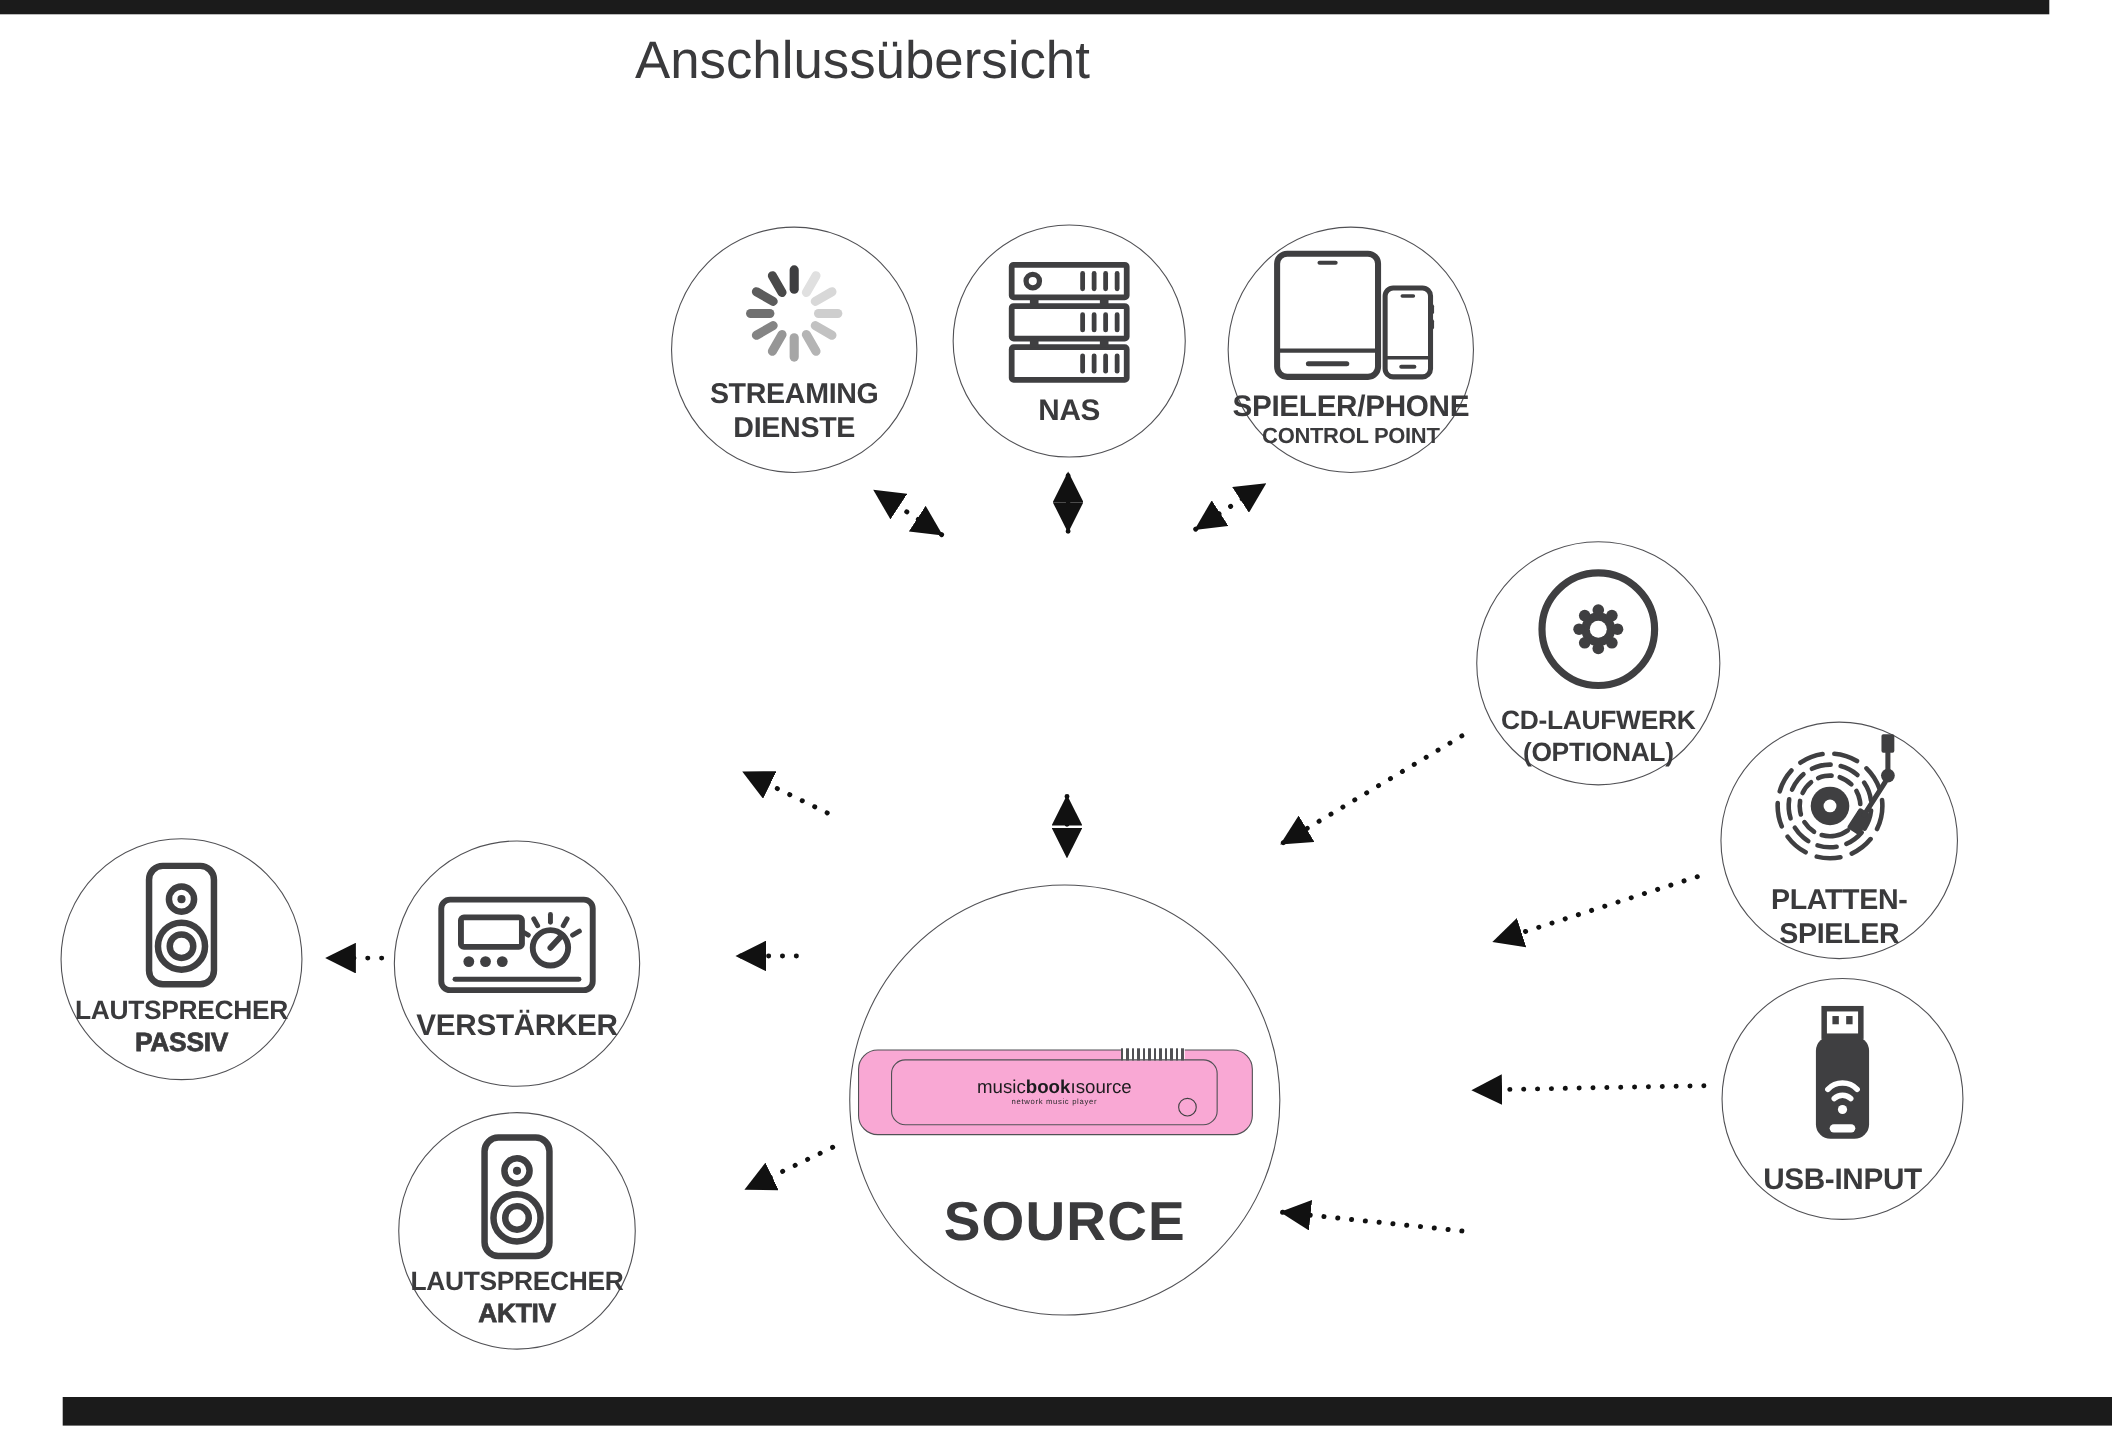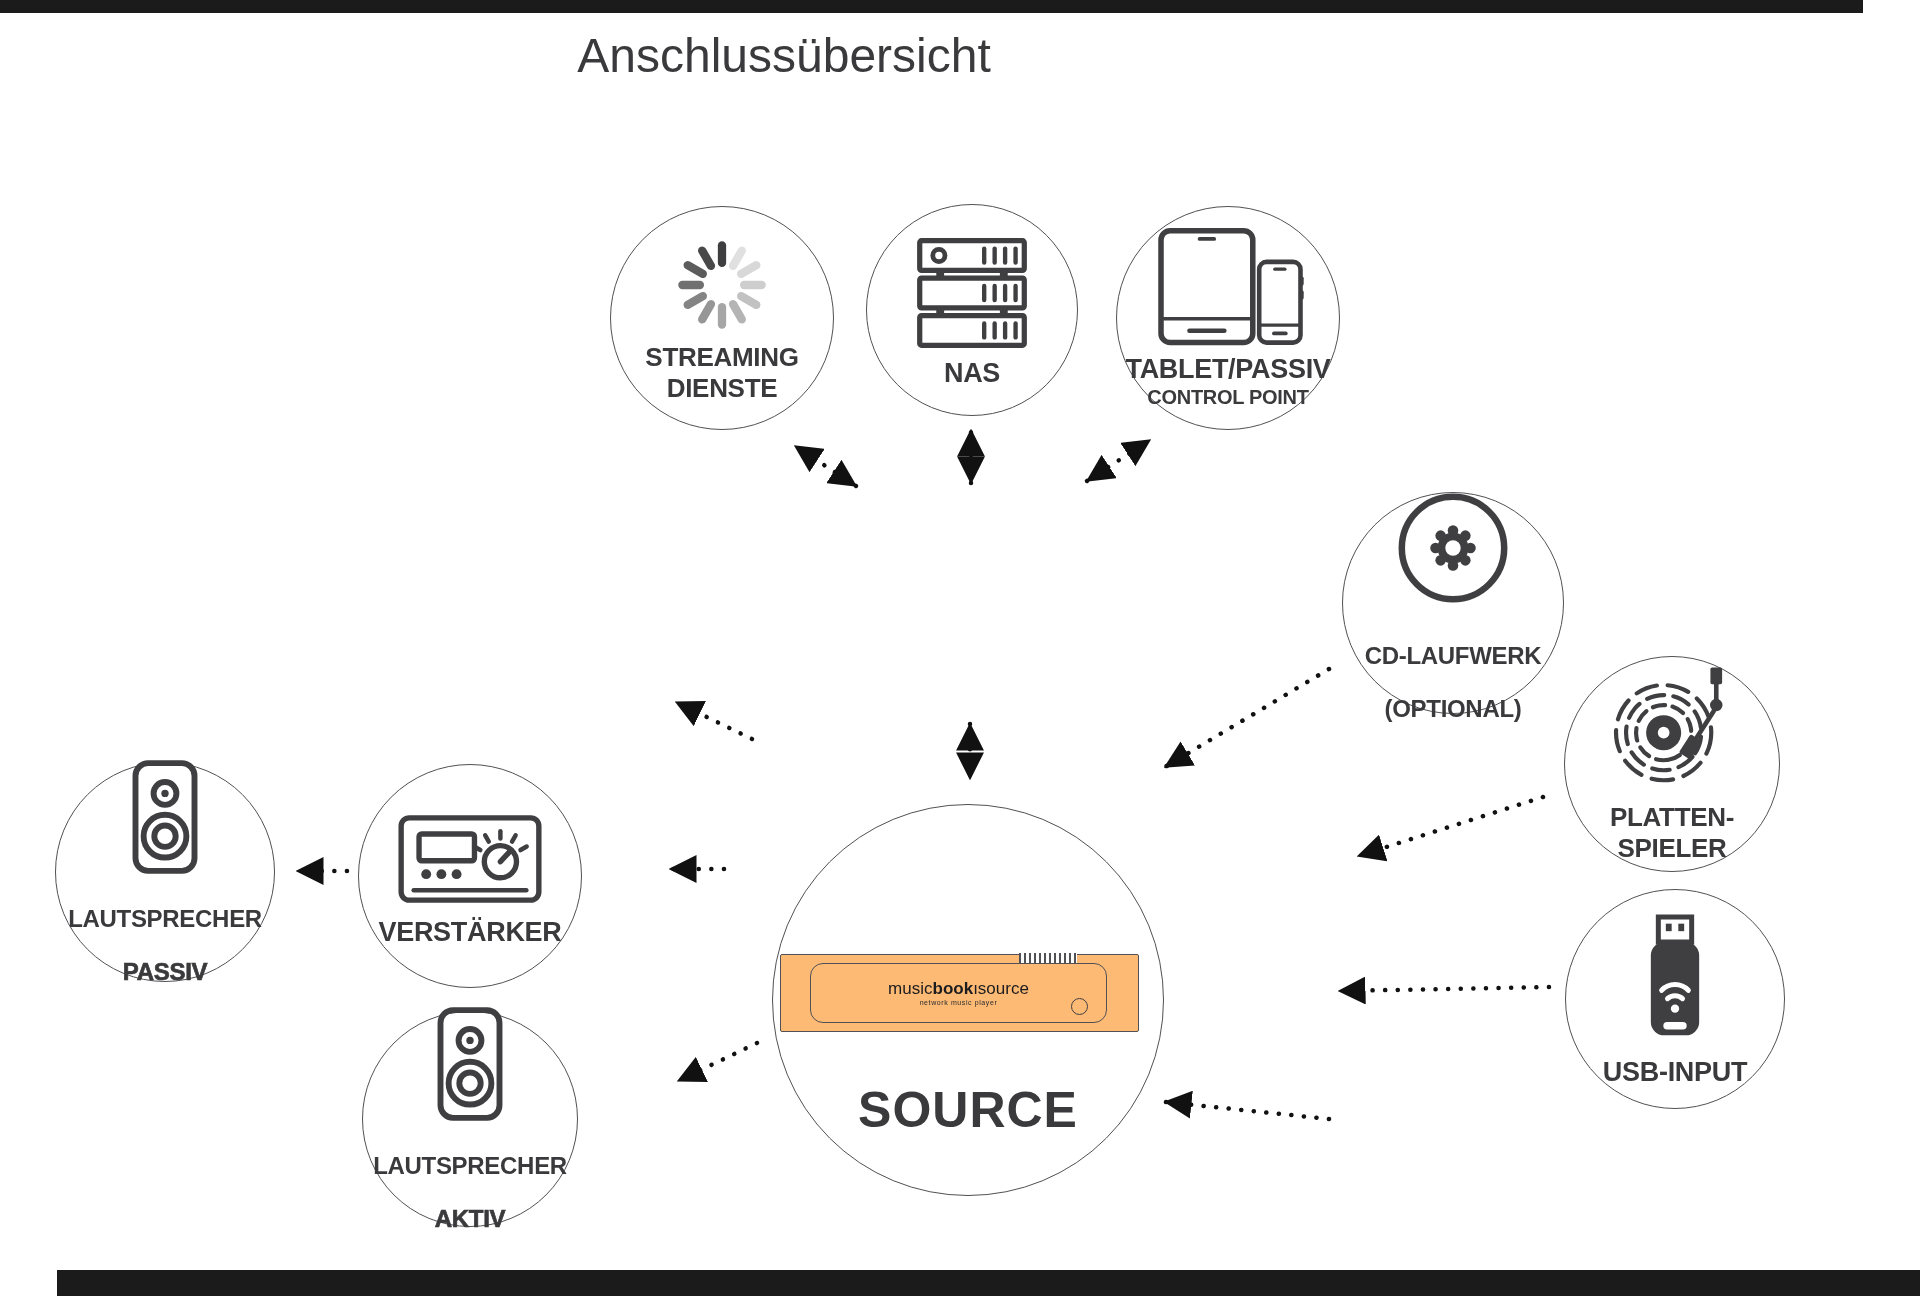--- a/index.html
+++ b/index.html
@@ -10,29 +10,29 @@
   #bottombar{left:57px;top:1270px;width:1863px;height:26px;}
   #title{position:absolute;left:784px;top:28px;transform:translateX(-50%);
          font-size:48px;font-weight:400;color:#3a3a3c;white-space:nowrap;}
   .node{position:absolute;border:1.5px solid #515155;border-radius:50%;background:#fff;
         box-sizing:border-box;display:flex;flex-direction:column;align-items:center;
         justify-content:center;z-index:1;}
   .node svg{flex:0 0 auto;margin-bottom:4px;}
   .lbl{font-weight:700;color:#3a3a3c;text-align:center;font-size:26px;line-height:31px;
        letter-spacing:-0.3px;white-space:nowrap;}
   .lbl.big{font-size:27px;}
-  .lbl.mid{font-size:24px;line-height:29px;margin-top:24px;}
+  .lbl.mid{font-size:24px;line-height:29px;}
   .lbl.small{font-size:20px;line-height:25px;text-align:center;}
   .heavy{-webkit-text-stroke:0.7px #3a3a3c;}
   #arrows{position:absolute;left:0;top:0;z-index:5;pointer-events:none;}
   .conn{stroke:#111111;stroke-width:4.5;stroke-linecap:round;stroke-dasharray:0.1 12.5;fill:none;}
   
   #node-source{justify-content:flex-start;}
   .device{position:absolute;left:7px;top:149px;width:359px;height:78px;border:1.5px solid #515155;
-          border-radius:2px;background:#fdba74;box-sizing:border-box;}
+          border-radius:18px;background:#f9a8d4;box-sizing:border-box;}
   .grille{position:absolute;left:238px;top:-2px;width:58px;height:11px;
           background:repeating-linear-gradient(90deg,#515155 0 2px,#ffffff 2px 5px);}
   .panel{position:absolute;left:29px;top:8px;width:297px;height:60px;border:1.5px solid #515155;
          border-radius:13px;box-sizing:border-box;display:flex;flex-direction:column;
          align-items:center;justify-content:center;}
   .brand{font-size:17px;line-height:18px;color:#1c1c1e;letter-spacing:0;}
   .brand b{font-weight:700;}
   .subtitle{font-size:7px;letter-spacing:0.6px;color:#2a2a2c;margin-top:1px;}
   .knob{position:absolute;right:18px;top:34px;width:15px;height:15px;border:1.5px solid #3f3f41;
         border-radius:50%;}
@@ -112,21 +112,21 @@
         <rect x="119" y="39" width="45" height="88" rx="8" stroke-width="5"></rect>
         <line x1="136" y1="47" x2="147" y2="47" stroke-width="3.5" stroke-linecap="round"></line>
         <line x1="120" y1="108" x2="163" y2="108" stroke-width="3.5"></line>
         <line x1="135" y1="117" x2="148" y2="117" stroke-width="4" stroke-linecap="round"></line>
       </g>
       <g fill="#3f3f41">
         <rect x="163.5" y="55" width="4" height="10" rx="2"></rect>
         <rect x="163.5" y="70" width="4" height="10" rx="2"></rect>
       </g>
     </svg>
-    <div class="lbl big">TABLET/PASSIV</div>
+    <div class="lbl big">SPIELER/PHONE</div>
     <div class="lbl small">CONTROL POINT</div>
   </div>
 
 
 
   <div class="node" style="left:358px;top:764px;width:224px;height:224px">
     <svg width="152" height="108" viewBox="0 0 170 120">
       <g class="ic" fill="none" stroke-width="6">
         <rect x="8" y="14" width="154" height="92" rx="9"></rect>
         <rect x="28" y="32" width="62" height="30" rx="3"></rect>

